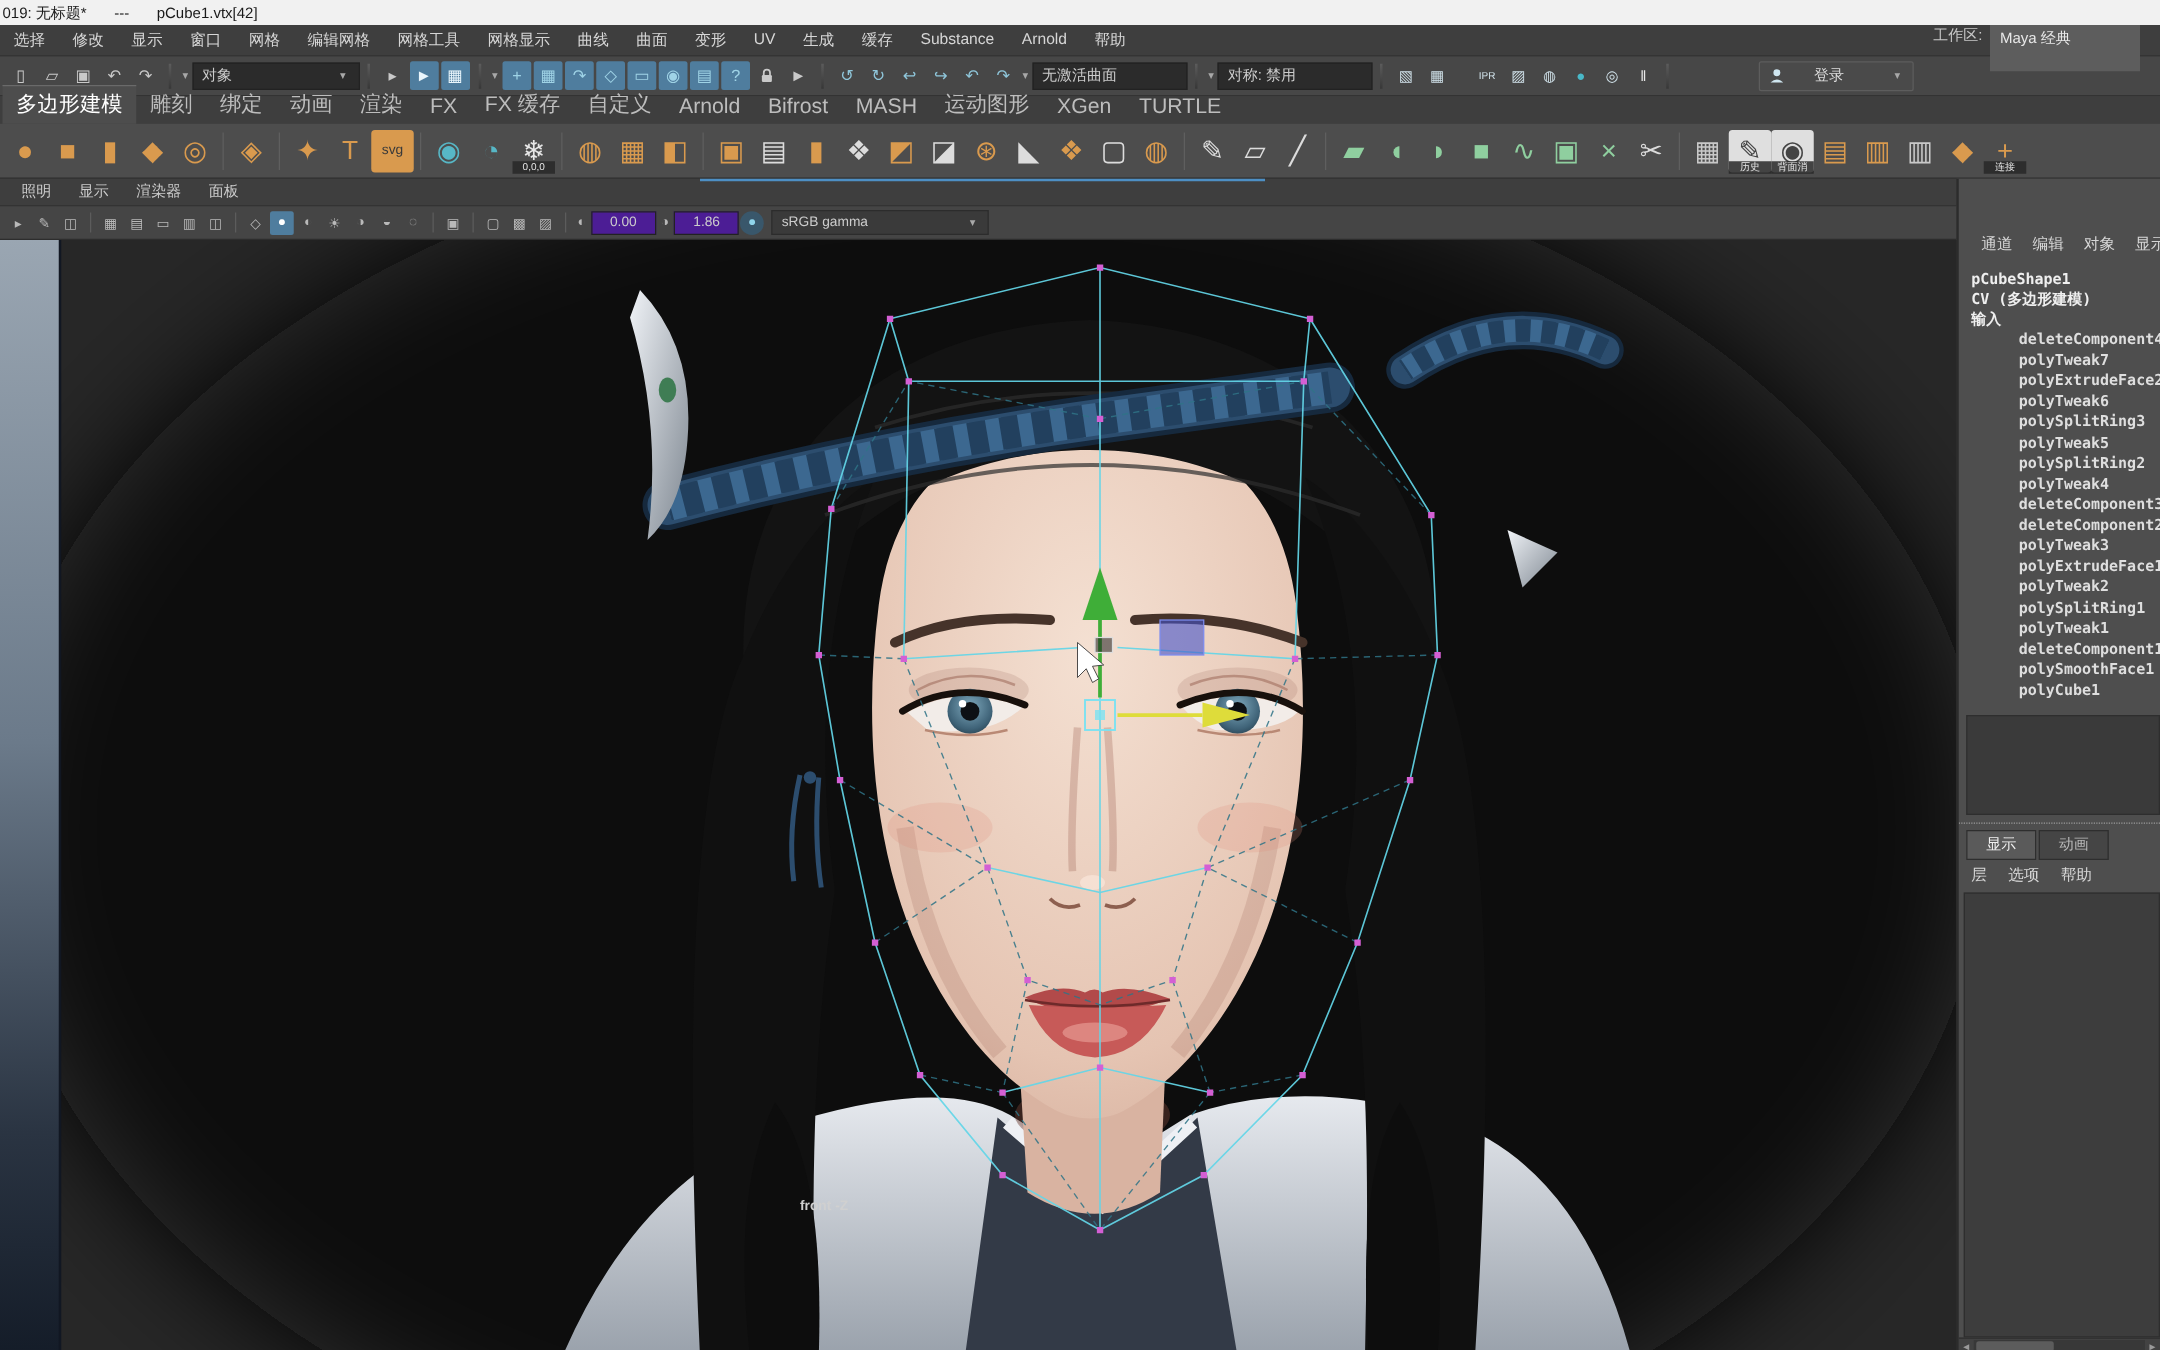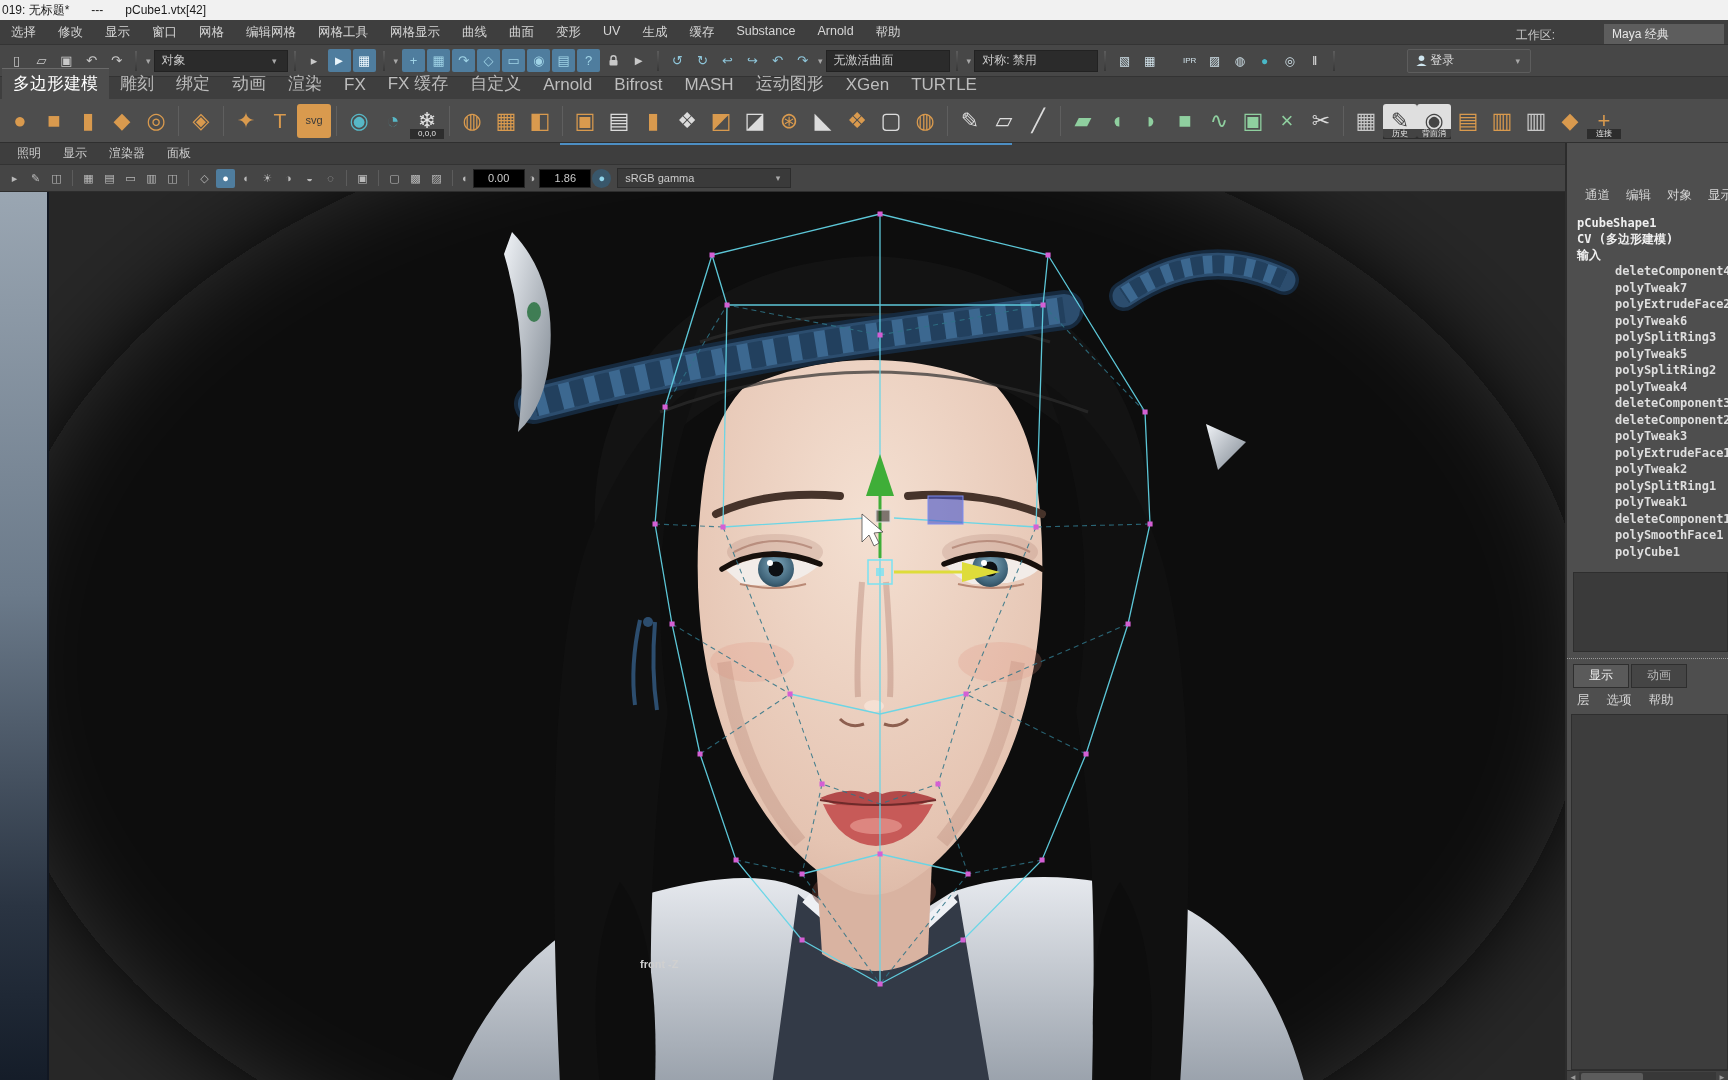--- a/index.html
+++ b/index.html
@@ -6,43 +6,43 @@
     background:#3e3e3e;font-family:"Liberation Sans","DejaVu Sans",sans-serif;
     -webkit-font-smoothing:antialiased;}
   
   .titlebar{height:20px;background:#f1f1f1;color:#1a1a1a;font-size:12px;
     display:flex;align-items:center;gap:22px;padding-left:2px;}
   .titlebar .doc{font-weight:normal;}
   
   .menubar{height:24px;background:#3e3e3e;color:#d6d6d6;font-size:12.5px;
     display:flex;align-items:center;position:relative;border-bottom:1px solid #343434;}
   .menu-item{padding:0 11px;cursor:default;text-align:right;}
-  .workspace{position:absolute;right:4px;top:0;height:24px;display:flex;align-items:flex-end;gap:6px;}
+  .workspace{position:absolute;right:16px;top:0;height:24px;display:flex;align-items:flex-start;gap:6px;}
   .ws-label{color:#c8c8c8;font-size:12px;}
-  .ws-box{background:#5d5d5d;color:#e8e8e8;font-size:12px;height:20px;line-height:20px;
-    padding:0 8px;width:104px;white-space:nowrap;overflow:hidden;margin-left:43px;}
+  .ws-box{background:#5d5d5d;color:#e8e8e8;font-size:12px;height:37px;line-height:20px;
+    padding:0 8px;width:104px;white-space:nowrap;overflow:hidden;}
   
   .statusbar{height:31px;background:#474747;display:flex;align-items:center;
     border-bottom:1px solid #333;padding-left:4px;}
   .sbar-group{display:flex;align-items:center;}
   .icon-btn{width:23px;height:23px;margin:0 1px;display:flex;align-items:center;justify-content:center;
     color:#c9c9c9;font-size:13px;border-radius:2px;}
   .icon-btn.active{background:var(--active_tile);color:#eaf6fc;}
   .snap .icon-btn{color:#9fd3e6;background:#3d4a52;}
   .snap .icon-btn.active{background:var(--active_tile);}
   .curve-snaps .icon-btn{color:#8fc6da;}
   .renders .icon-btn{color:#cfe0e8;font-size:12px;}
   .v-sep{width:2px;height:20px;background:linear-gradient(#5c5c5c,#373737);margin:0 6px;}
   .field{background:#2b2b2b;border:1px solid #222;height:20px;color:#cccccc;font-size:12px;
     padding:0 7px;display:flex;align-items:center;gap:8px;}
   .mask-field{width:118px;justify-content:space-between;}
   .field.wide{width:108px;}
   .mini-arrow{color:#a8a8a8;font-size:9px;padding:0 3px;}
   .login-btn{margin-left:66px;width:108px;height:22px;background:#4a4a4a;border:1px solid #5d5d5d;
-    border-radius:2px;color:#dddddd;font-size:12px;display:flex;align-items:center;gap:2px;
+    border-radius:2px;color:#dddddd;font-size:12px;display:flex;align-items:center;gap:23px;
     padding:0 7px;justify-content:flex-start;}
   .login-btn .mini-arrow{margin-left:auto;}
   
   .shelf-tabs{height:22px;background:#3e3e3e;display:flex;align-items:flex-end;
     font-size:17px;color:#bdbdbd;padding-left:2px;}
   .shelf-tab{padding:3px 11px 4px;cursor:default;}
   .shelf-tab.active{background:#4d4d4d;color:#ffffff;border-top:1px solid #6a6a6a;}
   .shelf{height:43px;background:#4d4d4d;display:flex;align-items:center;padding-left:3px;
     border-bottom:1px solid #2f2f2f;overflow:hidden;}
   .shelf-icon{width:34px;height:34px;display:flex;align-items:center;justify-content:center;
@@ -61,21 +61,21 @@
   .panel-menu-item{padding:0 11px;}
   .viewport-toolbar{height:26px;background:#454545;display:flex;align-items:center;
     border-bottom:1px solid #2d2d2d;padding-left:4px;font-size:11px;}
   .vp-icons{display:flex;align-items:center;}
   .vp-icon{width:19px;height:19px;display:flex;align-items:center;justify-content:center;
     color:#b9b9b9;font-size:11px;border-radius:2px;margin:0 1px;flex:none;}
   .vp-icon.active{background:var(--active_tile);color:#ffffff;}
   .vp-icon.round{border-radius:50%;color:#8fd4ea;background:#39576b;}
   .vp-sep{width:1px;height:16px;background:#5c5c5c;margin:0 5px;flex:none;}
   .vp-mini{color:#b9b9b9;font-size:11px;padding:0 4px;}
-  .vp-field{background:#000000;border:1px solid #222;height:17px;min-width:40px;color:#cccccc;
+  .vp-field{background:#4c1d95;border:1px solid #222;height:17px;min-width:40px;color:#cccccc;
     font-size:11px;display:flex;align-items:center;justify-content:center;padding:0 5px;}
   .vp-dropdown{background:#3a3a3a;border:1px solid #2c2c2c;height:18px;width:158px;color:#cccccc;
     font-size:11px;display:flex;align-items:center;padding:0 7px;margin-left:5px;justify-content:space-between;}
   .viewport{position:relative;height:893px;overflow:hidden;background:#262626;}
   .viewport svg{display:block;}
   
   .right-panel{flex:1;background:#4e4e4e;border-left:2px solid #2c2c2c;display:flex;
     flex-direction:column;color:#e2e2e2;overflow:hidden;}
   .cb-menus{display:flex;gap:16px;padding:2px 0 3px 18px;margin-top:42px;font-size:12.5px;
     color:#d6d6d6;white-space:nowrap;}

